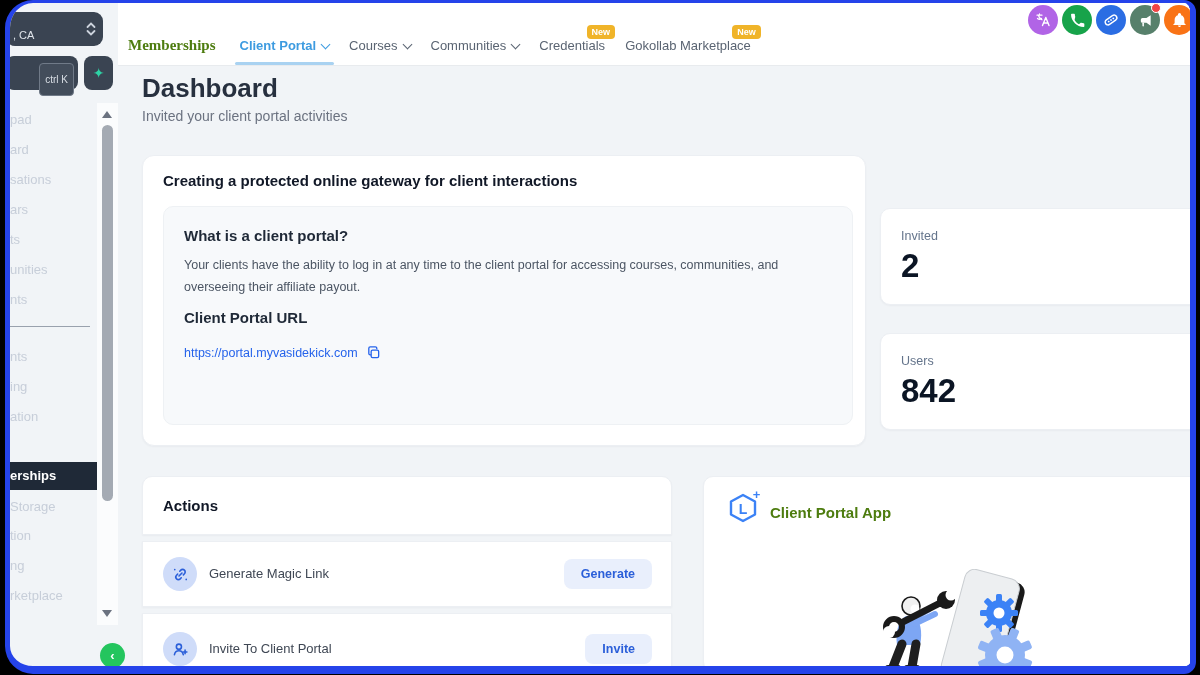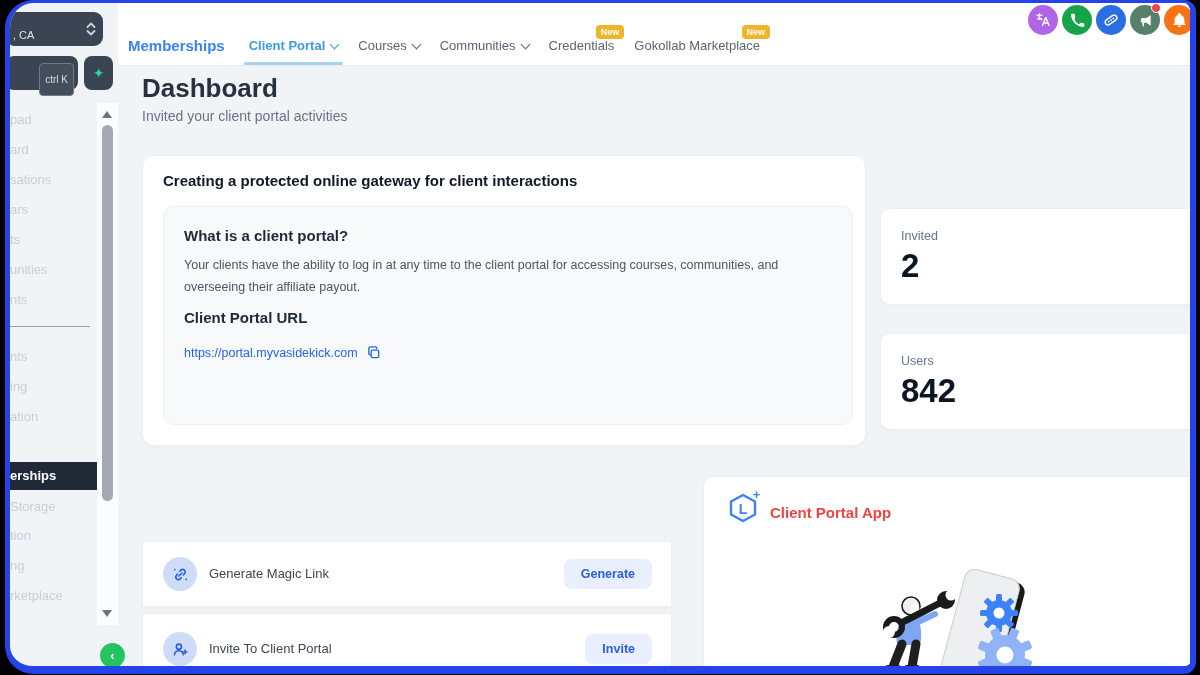--- a/index.html
+++ b/index.html
@@ -45,21 +45,21 @@
   .collapse { position:absolute; left:90px; top:640px; width:25px; height:25px; z-index:5;
               background:#24c55e; border-radius:50%; color:#fff; font-size:13px; font-weight:bold;
               display:flex; align-items:center; justify-content:center; }
 
   
   .main { position:absolute; left:108px; top:0; width:1072px; height:663px;
           background:#f1f4f7; overflow:hidden; }
   .tophdr { position:absolute; left:0; top:0; width:100%; height:63px; background:#fff;
             border-bottom:1px solid #e8ebee; }
   .topnav { position:absolute; left:10px; top:34px; display:flex; align-items:center; gap:20px; }
-  .section-label { font-size:15px; font-weight:bold; color:#3b82f6; margin-right:4px; }
+  .section-label { font-size:15px; font-weight:bold; color:#4d7c0f; margin-right:4px;font-family:Liberation Serif, serif; }
   .nav-item { position:relative; font-size:13px; color:#5a6472; display:flex;
               align-items:center; white-space:nowrap; }
   .nav-item.active { color:#3d9be0; font-weight:bold; }
   .nav-item.active::after { content:""; position:absolute; left:-5px; right:-5px; bottom:-12px;
                             height:3px; background:#a9d2f1; border-radius:2px; }
   .chev { width:7px; height:7px; border-right:1.6px solid currentColor;
           border-bottom:1.6px solid currentColor; transform:rotate(45deg);
           display:inline-block; margin-left:6px; margin-bottom:3px; }
   .new-badge { position:absolute; top:-13px; right:-10px; background:#f0b429; color:#fff;
                font-size:9px; font-weight:bold; padding:2px 5px; border-radius:4px; }
@@ -93,21 +93,21 @@
   .act-title { position:absolute; left:20px; top:20px; font-size:15px; font-weight:bold; color:#111827; }
   .act-row { left:24px; width:530px; height:66px; border-radius:0; }
   .act-ic { position:absolute; left:20px; top:50%; margin-top:-17px; width:34px; height:34px;
             border-radius:50%; background:#cfdcf9; display:flex; align-items:center; justify-content:center; }
   .act-label { position:absolute; left:66px; top:50%; margin-top:-8px; font-size:13px; color:#3f4754; }
   .act-btn { position:absolute; right:19px; top:50%; margin-top:-15px; height:30px; padding:0 17px;
              background:#e9effc; color:#2b5fd9; font-weight:bold; font-size:12.5px;
              border:none; border-radius:8px; display:flex; align-items:center; }
 
   .app-card { left:585px; top:473px; width:520px; height:196px; border-radius:10px; overflow:hidden; }
-  .app-title { position:absolute; left:66px; top:27px; font-size:15px; font-weight:bold; color:#ef4444; }
+  .app-title { position:absolute; left:66px; top:27px; font-size:15px; font-weight:bold; color:#4d7c0f; }
   .hexicon { position:absolute; left:20px; top:13px; }
   .illus { position:absolute; left:150px; top:92px; }
 </style>
 </head>
 <body>
 
 <div class="stage">
 <div class="frame">
 
   <div class="sidebar">
@@ -238,20 +238,23 @@
 
     <div class="card stat-card" style="top:205px">
       <div class="stat-label">Invited</div>
       <div class="stat-value">2</div>
     </div>
     <div class="card stat-card" style="top:330px">
       <div class="stat-label">Users</div>
       <div class="stat-value">842</div>
     </div>
 
+    <div class="card act-hdr">
+      <div class="act-title">Actions</div>
+    </div>
     <div class="card act-row" style="top:538px">
       <div class="act-ic">
         <svg width="17" height="17" viewBox="0 0 16 16">
           <path d="M6.6 9.4l2.8-2.8" stroke="#2b5fd9" stroke-width="1.5" fill="none" stroke-linecap="round"></path>
           <path d="M7.3 4.9l1-1a2.4 2.4 0 0 1 3.4 3.4l-1 1" stroke="#2b5fd9" stroke-width="1.5" fill="none" stroke-linecap="round"></path>
           <path d="M8.7 11.1l-1 1a2.4 2.4 0 0 1-3.4-3.4l1-1" stroke="#2b5fd9" stroke-width="1.5" fill="none" stroke-linecap="round"></path>
           <circle cx="2.6" cy="3.4" r="0.8" fill="#2b5fd9"></circle>
               <circle cx="13.4" cy="12.6" r="0.8" fill="#2b5fd9"></circle>
         </svg>
       </div>

